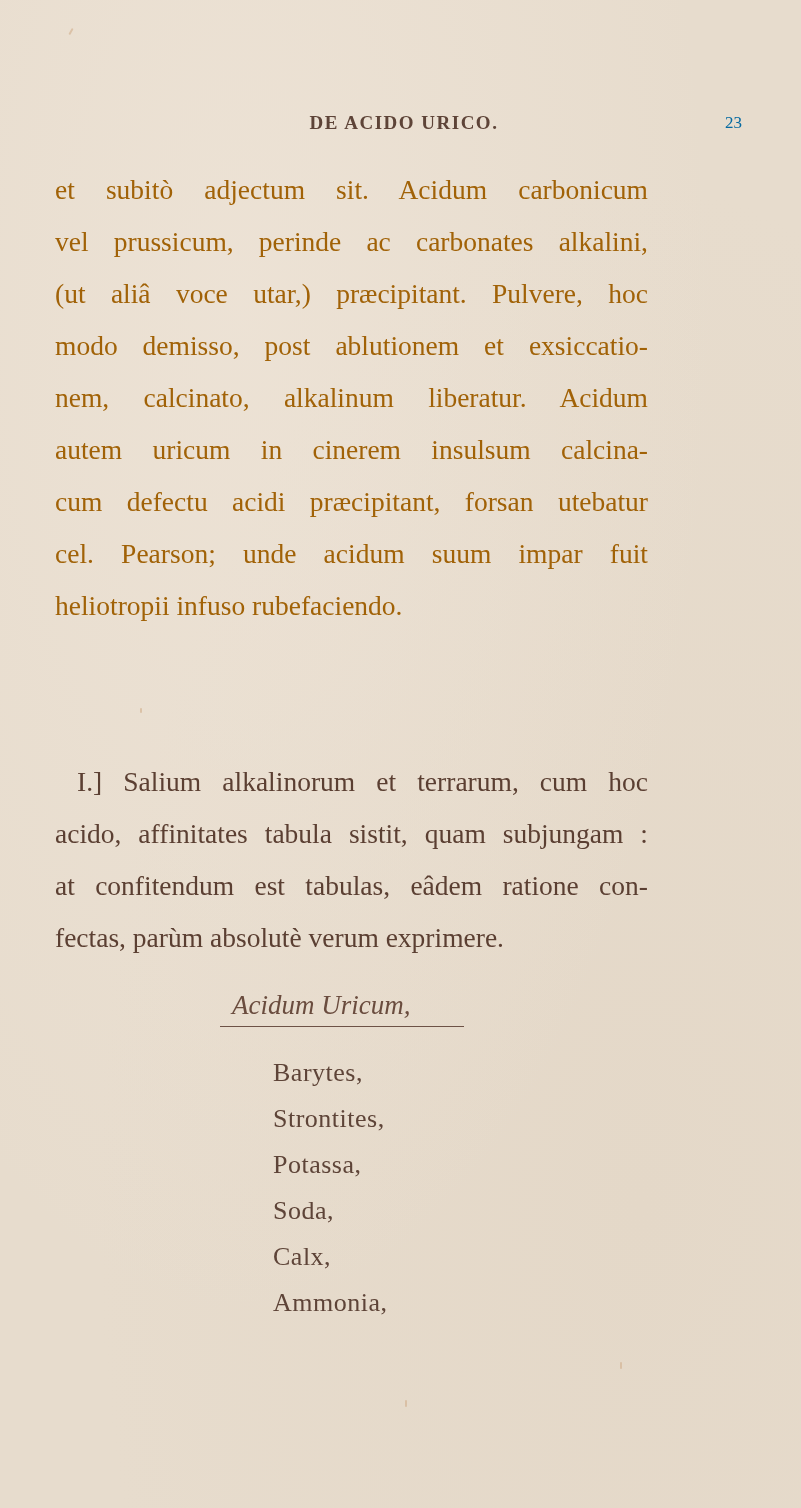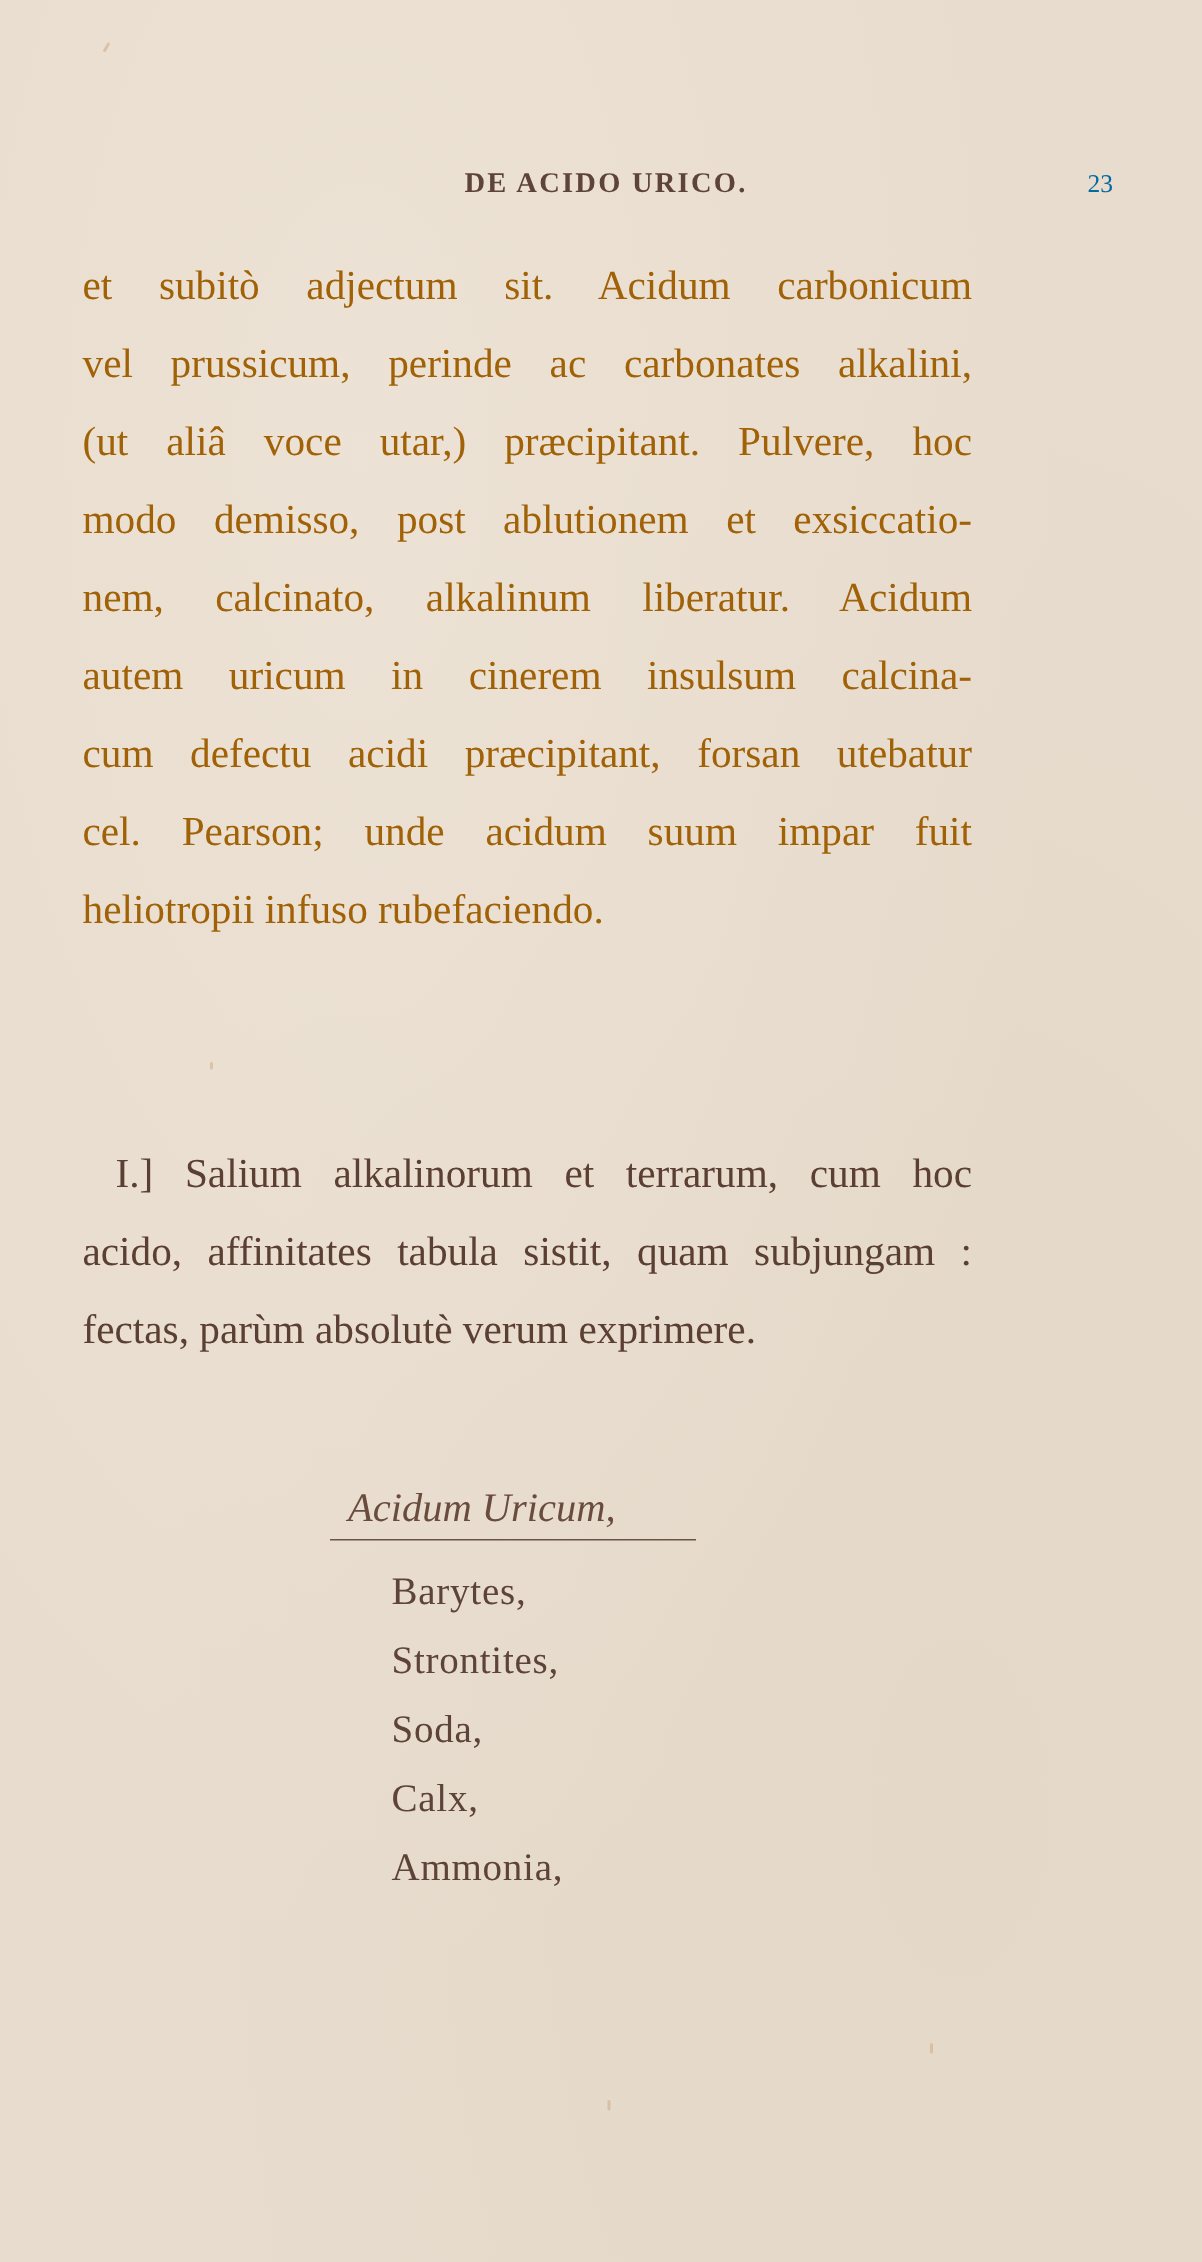--- a/index.html
+++ b/index.html
@@ -96,21 +96,21 @@
       left: 220px;
       top: 1026px;
       width: 244px;
       height: 0;
       border-top: 1.5px solid #6d5246;
     }
     .affinity-list {
       position: absolute;
       left: 261px;
       top: 1038px;
-      margin: 0;
+      margin: 12px;
       padding: 0;
       list-style: none;
       font-size: 26px;
       line-height: 46px;
       color: #5e4438;
     }
     .affinity-list li {
       height: 46px;
       white-space: nowrap;
       letter-spacing: 0.5px;
@@ -142,29 +142,31 @@
     <span class="line">nem, calcinato, alkalinum liberatur.  Acidum</span>
     <span class="line">autem uricum in cinerem insulsum calcina-</span>
     <span class="line">cum defectu acidi præcipitant, forsan utebatur</span>
     <span class="line">cel. Pearson; unde acidum suum impar fuit</span>
     <span class="line last">heliotropii infuso rubefaciendo.</span>
   </div>
 
   <div class="para2">
     <span class="line first">I.] Salium alkalinorum et terrarum, cum hoc</span>
     <span class="line">acido, affinitates tabula sistit, quam subjungam :</span>
+    <span class="line">at confitendum est tabulas, eâdem ratione con-</span>
     <span class="line last">fectas, parùm absolutè verum exprimere.</span>
   </div>
 
   <div class="table-heading">Acidum Uricum,</div>
   <div class="table-rule"></div>
 
   <ul class="affinity-list">
     <li>Barytes,</li>
     <li>Strontites,</li>
+    <li>Potassa,</li>
     <li>Soda,</li>
     <li>Calx,</li>
     <li>Ammonia,</li>
   </ul>
 
   <span class="speck" style="left:70px; top:28px; transform:rotate(30deg);"></span>
   <span class="speck" style="left:405px; top:1400px;"></span>
   <span class="speck" style="left:620px; top:1362px;"></span>
   <span class="speck" style="left:140px; top:708px; height:5px;"></span>
 

